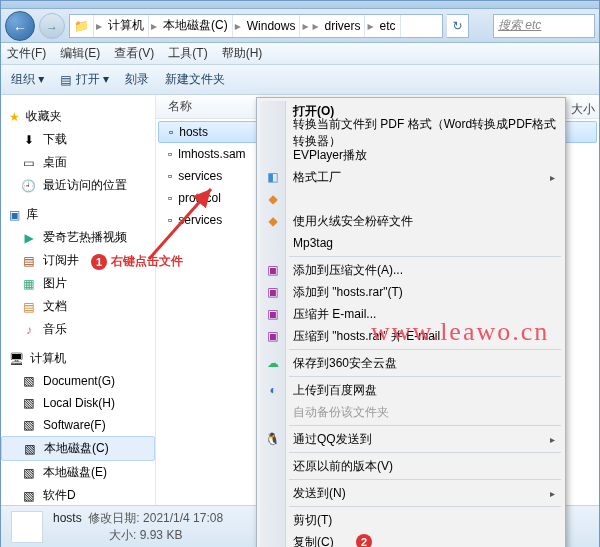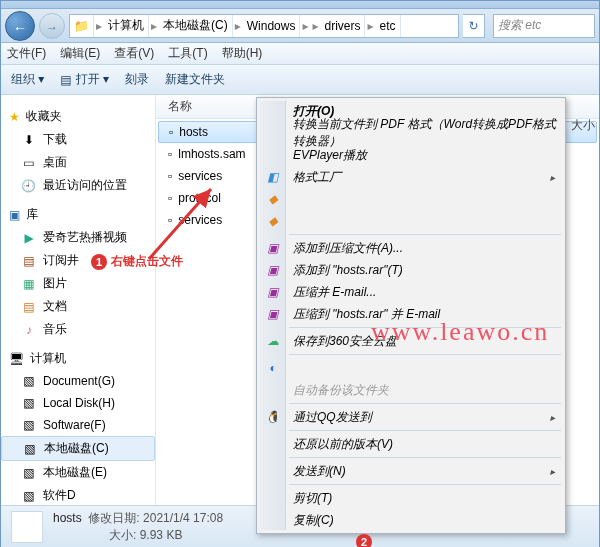--- a/index.html
+++ b/index.html
@@ -6,21 +6,21 @@
   html, body { width: 600px; height: 547px; overflow: hidden; background: #d9e3ec; }
   .window { position: relative; width: 600px; height: 547px; background: linear-gradient(#cfe3f6, #b9d4ec); border: 1px solid #6d99c4; }
   .titlebar { height: 8px; background: linear-gradient(#bcd6ef, #aecbe7); border-bottom: 1px solid #8ab0d5; }
   .navbar { height: 34px; display: flex; align-items: center; padding: 0 4px; background: linear-gradient(#dfeaf5, #c7dcf0); border-bottom: 1px solid #9bbad8; gap: 4px; }
   .nav-btn { width: 28px; height: 26px; border-radius: 4px; background: linear-gradient(#e8f1fa, #c6dbee); border: 1px solid #a5c1dc; display: flex; align-items: center; justify-content: center; color: #5a7a99; }
   .nav-back { width: 30px; height: 30px; border-radius: 50%; background: radial-gradient(circle at 30% 30%, #74a9dc, #2e6aa6); border: 1px solid #2b5e8f; color: #fff; display:flex; align-items:center; justify-content:center; font-size:14px;}
   .breadcrumb { flex: 1; height: 24px; background: #fff; border: 1px solid #9bbad8; display: flex; align-items: center; overflow: hidden; }
   .bc-item { padding: 0 4px; height: 100%; display: flex; align-items: center; border-right: 1px solid #dbe7f2; white-space: nowrap; }
   .bc-sep { padding: 0 2px; color: #888; display:flex; align-items:center;}
   .bc-refresh { width: 22px; height: 24px; background: #fff; border: 1px solid #9bbad8; border-left: none; display:flex; align-items:center; justify-content:center; color:#3b6ea0;}
-  .search { width: 102px; height: 24px; background: #fff; border: 1px solid #9bbad8; margin-left: 4px; display: flex; align-items: center; padding: 0 4px; color: #888; font-style: italic; }
+  .search { width: 102px; height: 24px; background: #fff; border: 1px solid #9bbad8; margin-left: 20px; display: flex; align-items: center; padding: 0 4px; color: #888; font-style: italic; text-decoration: underline; }
   .menubar { height: 22px; background: linear-gradient(#f7fbff, #e4eef8); border-bottom: 1px solid #c2d6e8; display: flex; align-items: center; padding: 0 6px; gap: 14px; }
   .menubar span { color: #333; }
   .toolbar { height: 30px; background: linear-gradient(#f1f7fd, #dbe9f6); border-bottom: 1px solid #c2d6e8; display: flex; align-items: center; padding: 0 10px; gap: 16px; }
   .tool { color: #1a3c5e; display: flex; align-items: center; gap: 4px; }
   .body { display: flex; height: 410px; background: #fff; }
   .nav { width: 155px; background: #fff; border-right: 1px solid #e0e8f0; overflow: hidden; padding-top: 4px; }
   .nav ul { list-style: none; }
   .nav li { padding: 3px 4px 3px 20px; display: flex; align-items: center; gap: 6px; white-space: nowrap; }
   .nav li.header { padding-left: 8px; font-weight: normal; margin-top: 6px; }
   .nav li .star { color: #f3b200; }
@@ -29,21 +29,21 @@
   .columns { height: 24px; background: linear-gradient(#fdfefe, #eef4fa); border-bottom: 1px solid #dce6ef; display: flex; align-items: center; padding-left: 12px; color: #444; }
   .files { padding: 2px 0; }
   .file-row { height: 22px; display: flex; align-items: center; padding-left: 12px; gap: 6px; }
   .file-row.selected { background: linear-gradient(#e5f2ff, #cbe6ff); border: 1px solid #9ec9f2; border-radius: 2px; margin: 0 2px; padding-left: 10px; }
   .status { height: 42px; background: linear-gradient(#eaf2fa, #d8e7f4); border-top: 1px solid #c2d6e8; display: flex; align-items: center; padding: 0 10px; gap: 10px; }
   .status .thumb { width: 32px; height: 32px; border: 1px solid #ccd9e6; background: #fff; }
   .status .meta { color: #555; line-height: 1.4; }
   .ctx { position: absolute; left: 255px; top: 96px; width: 310px; background: #f2f2f2; border: 1px solid #a9b7c5; box-shadow: 2px 2px 6px rgba(0,0,0,0.3); padding: 2px; z-index: 50; }
   .ctx .iconcol { position: absolute; left: 3px; top: 3px; bottom: 3px; width: 26px; background: linear-gradient(90deg, #eaeef3, #e0e6ed); border-right: 1px solid #cfd8e2; }
   .ctx ul { position: relative; list-style: none; }
-  .ctx li { height: 22px; display: flex; align-items: center; padding-left: 34px; position: relative; font-style: italic; }
+  .ctx li { height: 22px; display: flex; align-items: center; padding-left: 34px; position: relative; }
   .ctx li.sep { height: 1px; border-top: 1px solid #d0d7df; margin: 2px 2px 2px 30px; padding: 0; }
   .ctx li.bold { font-weight: bold; }
   .ctx li .arrow { position: absolute; right: 8px; color: #555; font-size: 10px; }
   .ctx li .ci { position: absolute; left: 6px; width: 16px; height: 16px; display: flex; align-items: center; justify-content: center; }
   .annot { position: absolute; color: #d33; font-weight: bold; z-index: 60; }
   .annot.callout-1 { left: 90px; top: 252px; display:flex; align-items:center; gap:4px;}
   .red-arrow { position: absolute; left: 138px; top: 180px; width: 88px; height: 88px; z-index: 55; }
   .badge { width: 16px; height: 16px; border-radius: 50%; background: #d33; color: #fff; display: inline-flex; align-items: center; justify-content: center; font-size: 11px; font-weight: bold; }
   .badge.b2 { position: absolute; left: 355px; top: 533px; z-index: 70; }
   .watermark { position: absolute; left: 370px; top: 316px; z-index: 80; font-family: "Brush Script MT", cursive; font-size: 26px; color: #e56; letter-spacing: 2px; pointer-events:none;}
@@ -217,21 +217,21 @@
   </div>
 
   <div class="status">
     <div class="thumb"></div>
     <div class="meta">
       <div><span style="color:#222;">hosts</span>&nbsp;&nbsp;<span>修改日期:</span> <span>2021/1/4 17:08</span></div>
       <div style="padding-left:56px;"><span>大小:</span> <span>9.93 KB</span></div>
     </div>
   </div>
 
-  <div style="position:absolute; right:4px; top:116px; color:#444;">大小</div>
+  <div style="position:absolute; right:4px; top:100px; color:#444;">大小</div>
 
   <div class="ctx">
     <div class="iconcol"></div>
     <ul>
       <li class="bold">
           <span>打开(O)</span>
         </li>
       <li style="font-size:11px;">
           <span>转换当前文件到 PDF 格式（Word转换成PDF格式转换器）</span>
         </li>
@@ -241,20 +241,24 @@
       <li>
           <span class="ci" style="color:#3b8dd6;">◧</span>
           <span>格式工厂</span>
           <span class="arrow">▸</span>
         </li>
       <li>
           <span class="ci" style="color:#e08a2a;">◆</span>
         </li>
       <li>
           <span class="ci" style="color:#e08a2a;">◆</span>
+          <span>使用火绒安全粉碎文件</span>
+        </li>
+      <li>
+          <span>Mp3tag</span>
         </li>
       <li class="sep"></li>
       <li>
           <span class="ci" style="color:#9b2f9b;">▣</span>
           <span>添加到压缩文件(A)...</span>
         </li>
       <li>
           <span class="ci" style="color:#9b2f9b;">▣</span>
           <span>添加到 "hosts.rar"(T)</span>
         </li>
@@ -267,20 +271,21 @@
           <span>压缩到 "hosts.rar" 并 E-mail</span>
         </li>
       <li class="sep"></li>
       <li>
           <span class="ci" style="color:#34b36a;">☁</span>
           <span>保存到360安全云盘</span>
         </li>
       <li class="sep"></li>
       <li>
           <span class="ci" style="color:#2f6fe0;">◐</span>
+          <span>上传到百度网盘</span>
         </li>
       <li style="color:#9a9a9a;text-align:right;">
           <span>自动备份该文件夹</span>
         </li>
       <li class="sep"></li>
       <li>
           <span class="ci">🐧</span>
           <span>通过QQ发送到</span>
           <span class="arrow">▸</span>
         </li>

